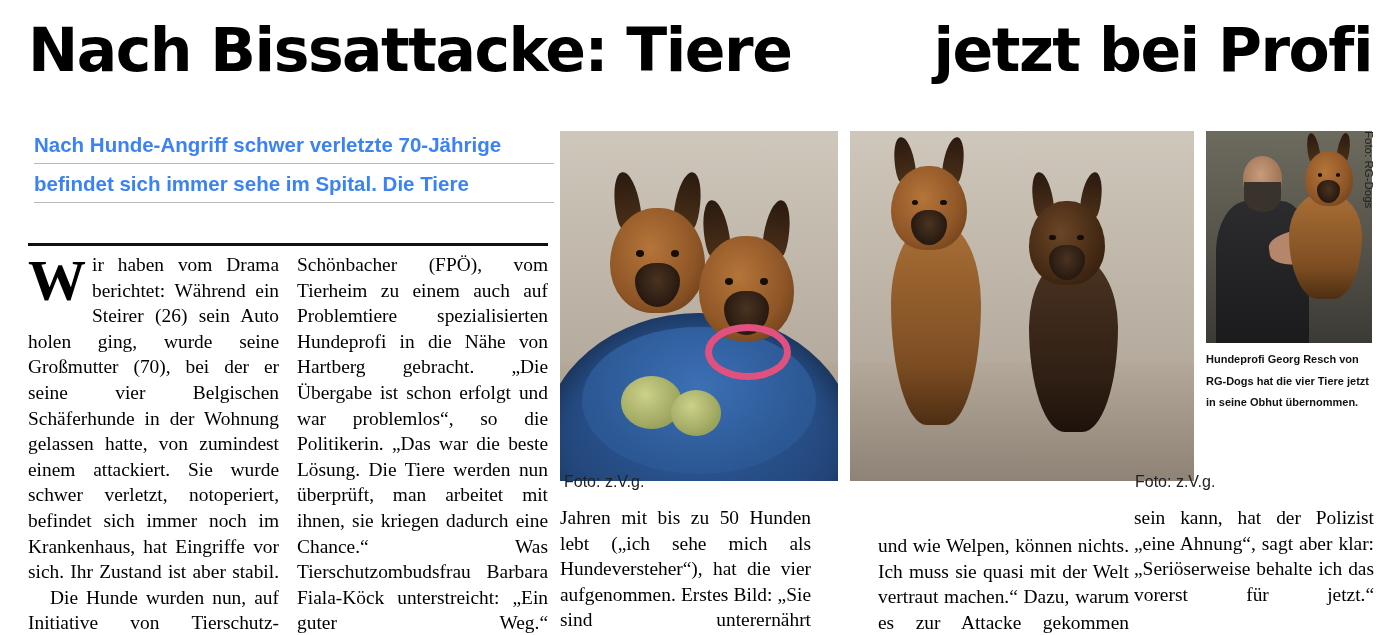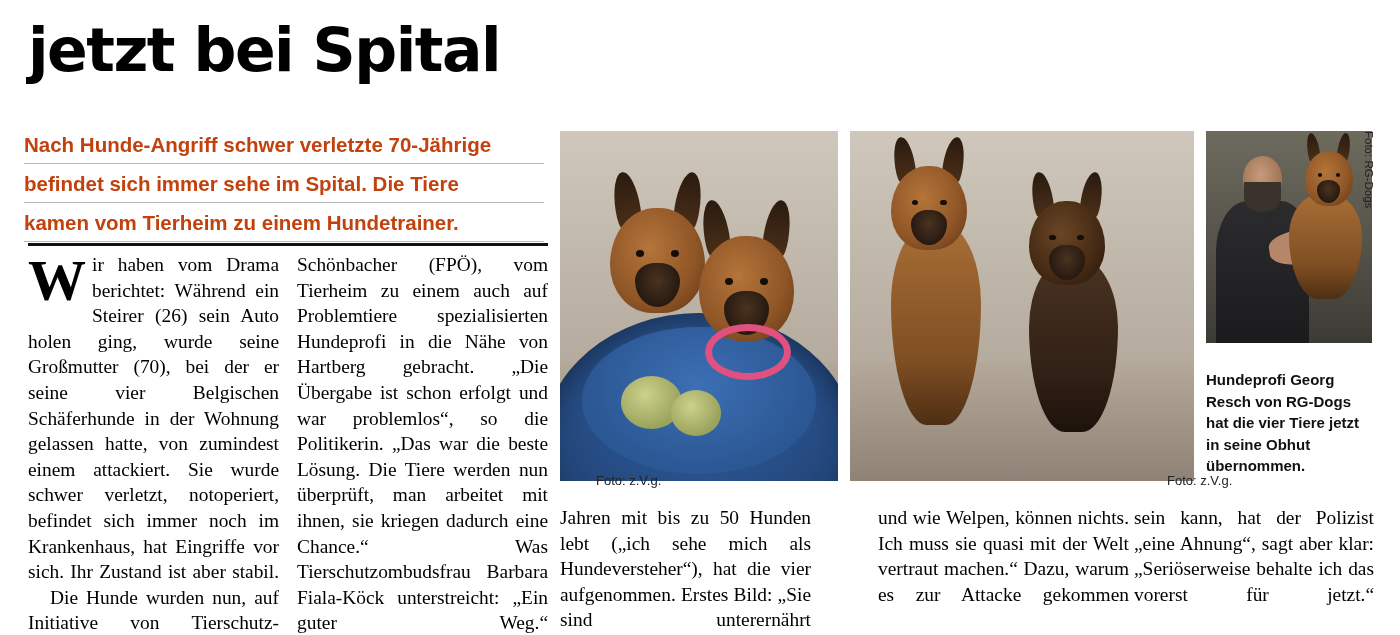--- a/index.html
+++ b/index.html
@@ -39,27 +39,27 @@
     letter-spacing: -1.5px;
     white-space: nowrap;
   }
   .headline .part1 { transform: scaleX(1.0); transform-origin: left top; }
   .headline .part2 { transform: scaleX(1.0); transform-origin: right top; }
 
   
   .lead {
     position: absolute;
     top: 125px;
-    left: 24px;
+    left: 34px;
     width: 520px;
     font-family: "Liberation Sans", sans-serif;
     font-weight: bold;
     font-size: 20.5px;
     line-height: 39px;
-    color: #c2410c;
+    color: #3b82f6;
   }
   .lead .line {
     border-bottom: 1px solid #b9b9b9;
     height: 39px;
     box-sizing: border-box;
     white-space: nowrap;
   }
   .lead .line:first-child { border-top: none; }
 
   .rule-under-lead {
@@ -109,63 +109,62 @@
     overflow: hidden;
     background: #8a8278;
   }
   .photo1 { top: 131px; left: 560px; width: 278px; height: 350px; }
   .photo2 { top: 131px; left: 850px; width: 344px; height: 350px; }
   .photo3 { top: 131px; left: 1206px; width: 166px; height: 212px; }
 
   .credit {
     position: absolute;
     font-family: "Liberation Sans", sans-serif;
-    font-size: 13px;
+    font-size: 16px;
     color: #222;
-    margin-left: 32px;
   }
   .credit1 { top: 473px; left: 564px; }
   .credit2 { top: 473px; left: 1135px; }
   .credit-vert {
     position: absolute;
     top: 131px;
     left: 1375px;
     font-family: "Liberation Sans", sans-serif;
     font-size: 11.5px;
     color: #222;
     transform-origin: left top;
     transform: rotate(90deg);
     white-space: nowrap;
   }
 
   .photo-caption {
     position: absolute;
-    top: 369px;
+    top: 349px;
     left: 1206px;
     width: 170px;
     font-family: "Liberation Sans", sans-serif;
     font-weight: bold;
-    font-size: 15px;
+    font-size: 11px;
     line-height: 21.5px;
     color: #111;
   }
 
   
   .lowcol {
     position: absolute;
     top: 505px;
     width: 251px;
     font-family: "Liberation Serif", serif;
     font-size: 19.4px;
     line-height: 25.6px;
     text-align: justify;
     text-align-last: justify;
   }
   .lowcol.c1 { left: 560px; }
-  .lowcol.c2 { left: 878px; }
+  .lowcol.c2 { left: 878px; margin-top: 28px; }
   .lowcol.c3 { left: 1134px; width: 240px; }
   .lowcol p { margin: 0; }
   .byline {
     text-align: right;
     text-align-last: right;
     font-family: "Liberation Sans", sans-serif;
     font-weight: bold;
     font-size: 17px;
     margin-top: 2px;
   }
@@ -236,27 +235,27 @@
   .man-body { position: absolute; left: 6%; top: 33%; width: 56%; height: 70%; background: linear-gradient(180deg,#2c2c2e 0%, #1a1a1c 100%); border-radius: 34% 30% 0 0; }
   .man-arm { position: absolute; left: 38%; top: 46%; width: 46%; height: 16%; background: #b5866a; border-radius: 40%; transform: rotate(-8deg); }
   .man-dog { position: absolute; right: 2%; top: 8%; width: 48%; height: 76%; }
 </style>
 </head>
 <body>
 
 <div class="page">
 
   <div class="headline">
-    <span class="part2">jetzt bei Spital</span>
+    <span class="part1">Nach Bissattacke: Tiere</span>
+    <span class="part2">jetzt bei Profi</span>
   </div>
 
   <div class="lead">
     <div class="line">Nach Hunde-Angriff schwer verletzte 70-Jährige</div>
     <div class="line">befindet sich immer sehe im Spital. Die Tiere</div>
-    <div class="line">kamen vom Tierheim zu einem Hundetrainer.</div>
   </div>
   <div class="rule-under-lead"></div>
 
   <div class="bodycols">
     <div class="col">
       <p><span class="dropcap">W</span><span>ir haben vom Drama berichtet: Während ein Steirer (26) sein Auto holen ging, wurde seine Großmutter (70), bei der er seine vier Belgischen Schäferhunde in der Wohnung gelassen hatte, von zumindest einem attackiert. Sie wurde schwer verletzt, notoperiert, befindet sich immer noch im Krankenhaus, hat Eingriffe vor sich. Ihr Zustand ist aber stabil.</span></p>
       <p class="indent">Die Hunde wurden nun, auf Initiative von Tierschutz-Stadträtin Claudia</p>
     </div>
     <div class="col">
       <p>Schönbacher (FPÖ), vom Tierheim zu einem auch auf Problemtiere spezialisierten Hundeprofi in die Nähe von Hartberg gebracht. „Die Übergabe ist schon erfolgt und war problemlos“, so die Politikerin. „Das war die beste Lösung. Die Tiere werden nun überprüft, man arbeitet mit ihnen, sie kriegen dadurch eine Chance.“ Was Tierschutzombudsfrau Barbara Fiala-Köck unterstreicht: „Ein guter Weg.“</p>

